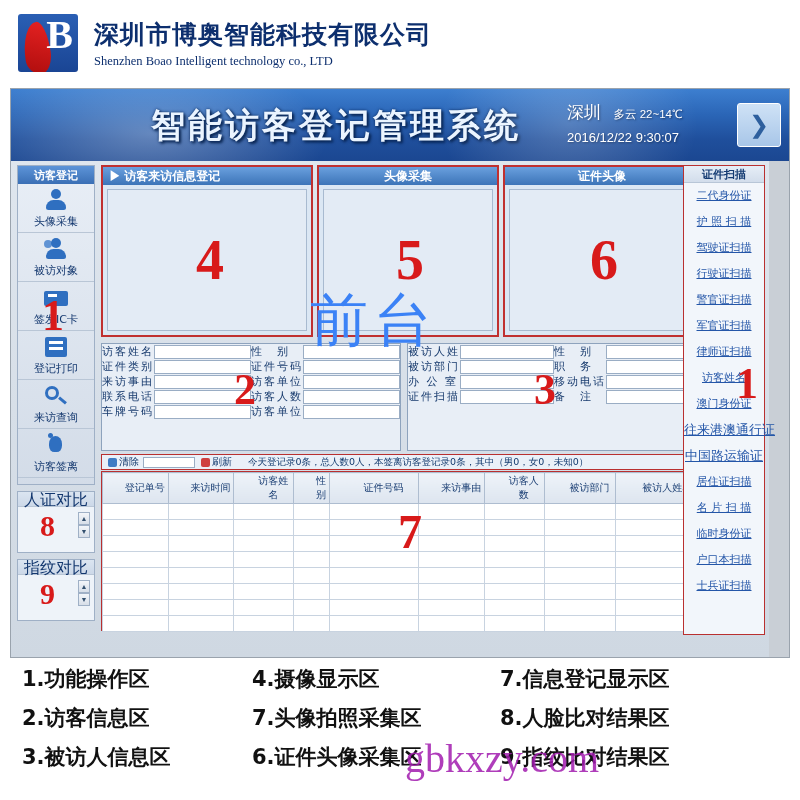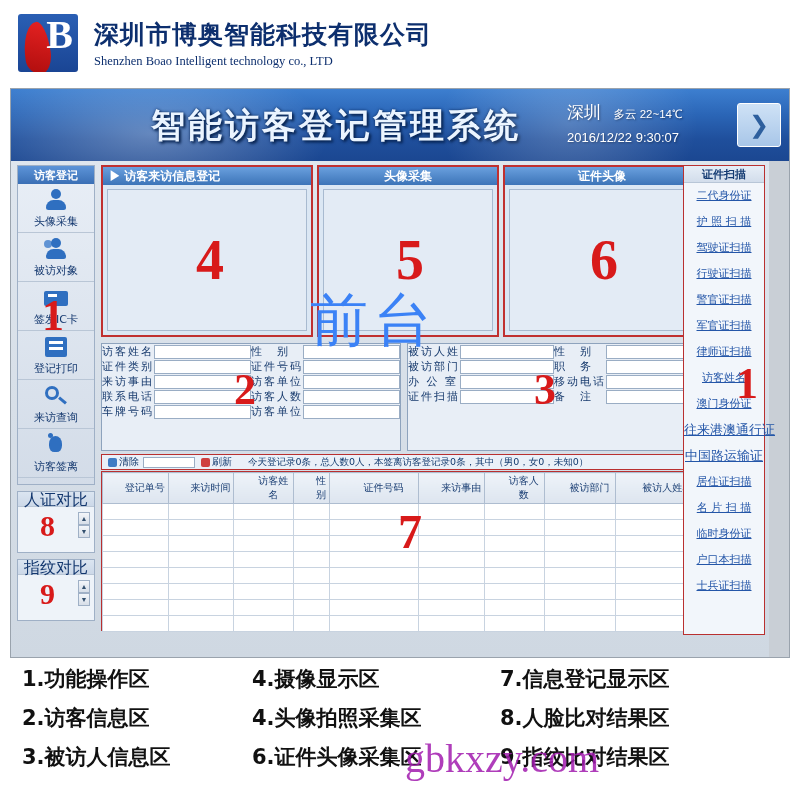--- a/index.html
+++ b/index.html
@@ -628,21 +628,21 @@
 <div id="overlay-frontdesk">前台</div>
 
 <div id="legend">
   <div class="legend-col" id="legend-col-1">
     <div class="legend-line">1.功能操作区</div>
     <div class="legend-line">2.访客信息区</div>
     <div class="legend-line">3.被访人信息区</div>
   </div>
   <div class="legend-col" id="legend-col-2">
     <div class="legend-line">4.摄像显示区</div>
-    <div class="legend-line">4.头像拍照采集区</div>
+    <div class="legend-line">7.头像拍照采集区</div>
     <div class="legend-line">6.证件头像采集区</div>
   </div>
   <div class="legend-col" id="legend-col-3">
     <div class="legend-line">7.信息登记显示区</div>
     <div class="legend-line">8.人脸比对结果区</div>
     <div class="legend-line">9.指纹比对结果区</div>
   </div>
 </div>
 
 <div id="watermark">gbkxzy.com</div>

